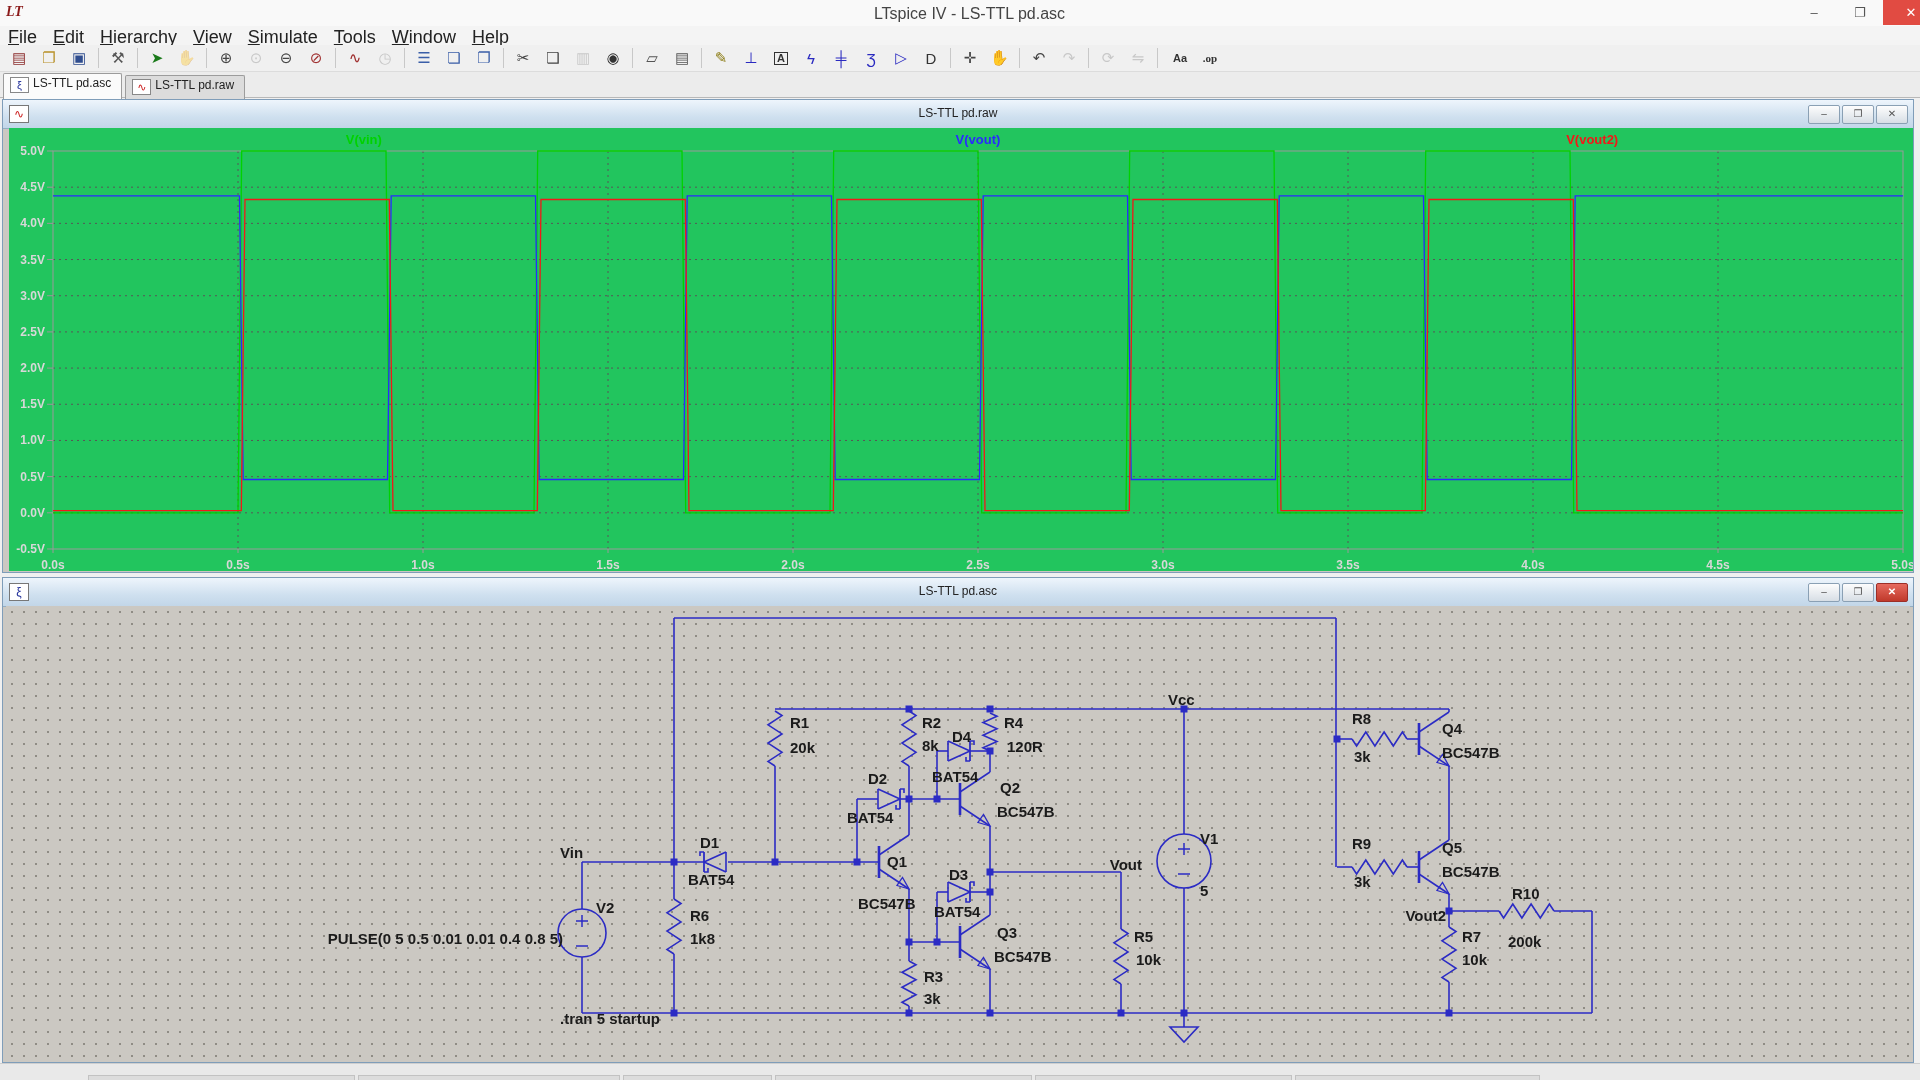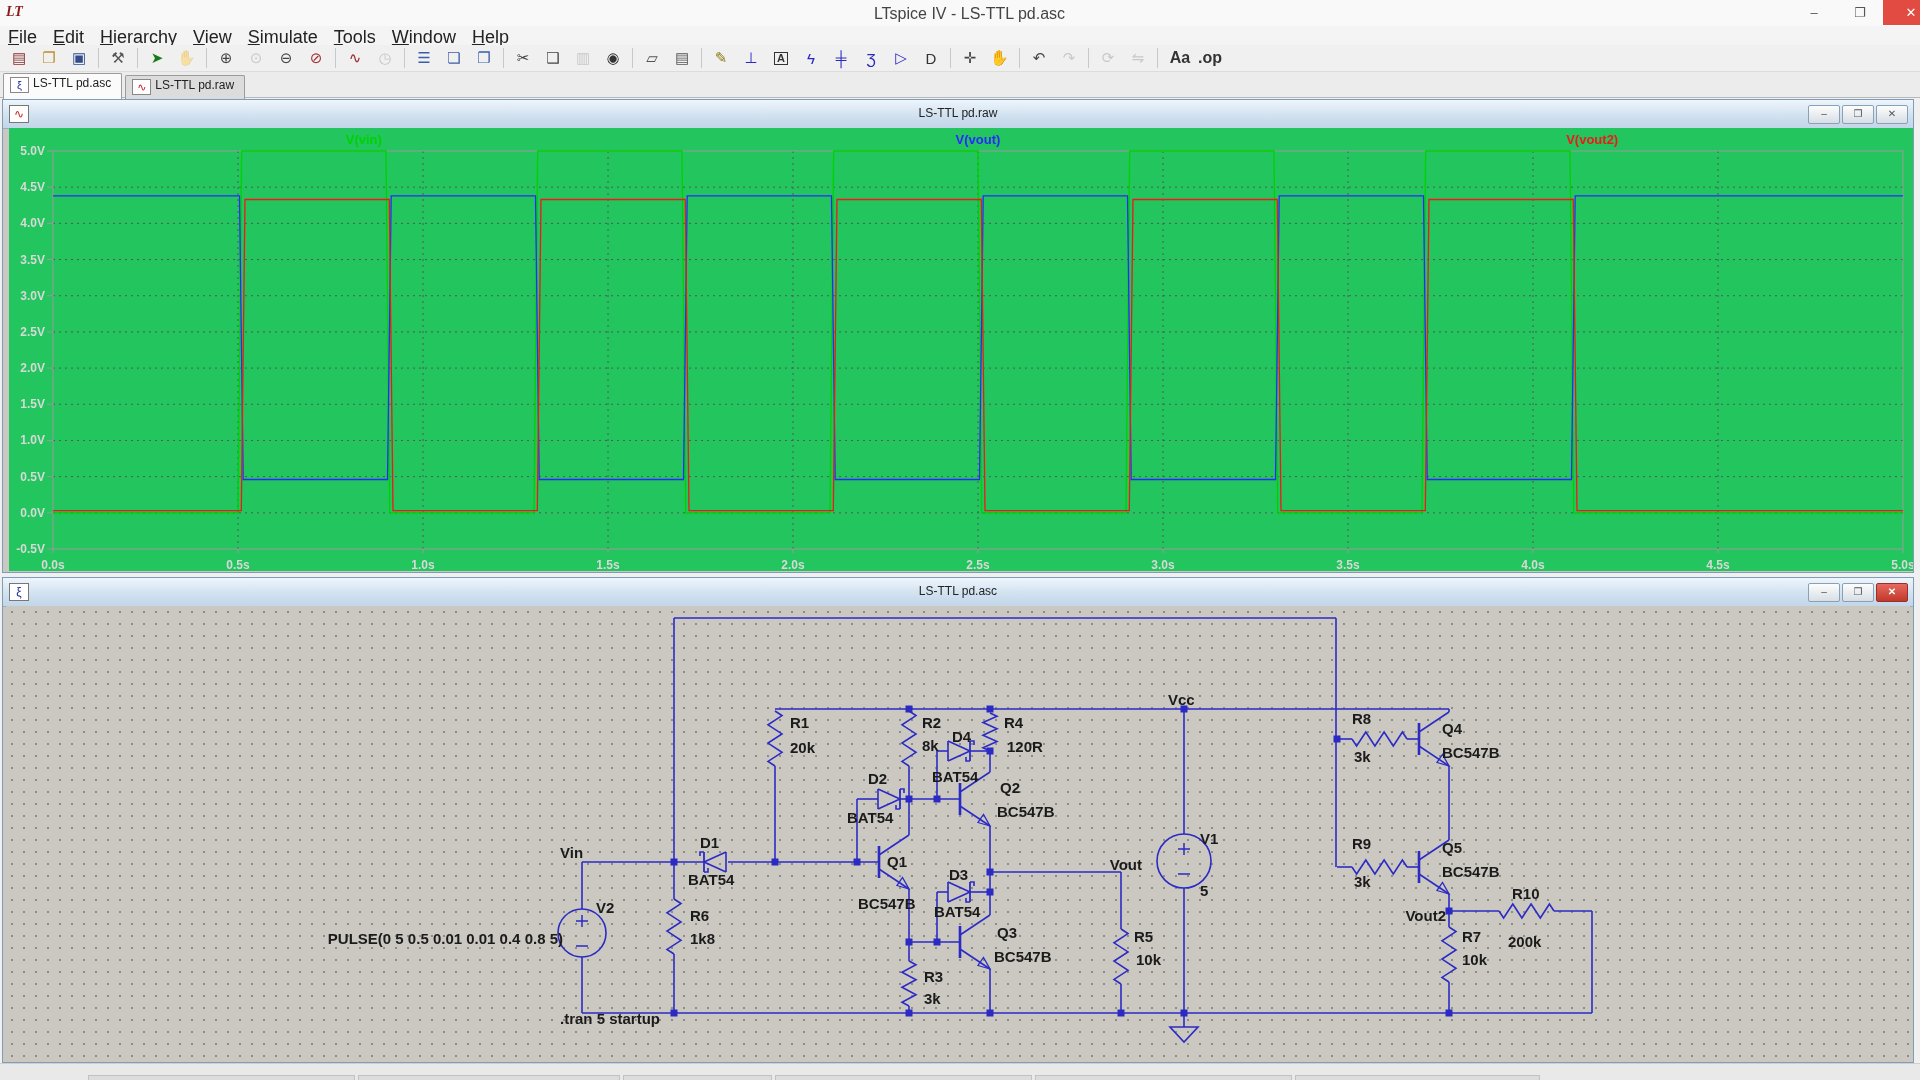--- a/index.html
+++ b/index.html
@@ -17,21 +17,21 @@
   #menubar{position:absolute;left:0;top:26px;width:1920px;height:19px;background:#f4f4f4;
     border-bottom:1px solid #e2e2e2;font-size:18px;color:#222;}
   .menu-item{display:inline-block;padding:1px 8px;height:17px;}
   
   #toolbar{position:absolute;left:0;top:45px;width:1920px;height:27px;background:#f0f0f0;
     border-bottom:1px solid #dcdcdc;display:flex;align-items:center;padding-left:4px;box-sizing:border-box;}
   .tb-btn{width:26px;height:22px;display:flex;align-items:center;justify-content:center;
     font-size:15px;margin:0 1px;border:1px solid transparent;}
   .tb-btn.disabled{opacity:.38;}
   .tb-btn .boxed{border:1.5px solid currentColor;font-size:11px;line-height:11px;padding:0 2px;font-weight:bold;}
-  .tb-btn .small{font-size:16px;font-weight:bold;margin-left:6px;}
+  .tb-btn .small{font-size:11px;font-weight:bold;margin-left:6px;}
   .tb-sep{width:1px;height:20px;background:#c8c8c8;margin:0 4px;}
   
   #tabbar{position:absolute;left:0;top:72px;width:1920px;height:25px;background:#ececec;
     border-bottom:1px solid #b8b8b8;}
   .tab{position:relative;display:inline-block;height:21px;margin:3px 0 0 3px;padding:2px 10px 0 6px;
     font-size:12px;color:#222;background:#dcdcdc;border:1px solid #9c9c9c;border-bottom:none;
     border-radius:2px 2px 0 0;vertical-align:bottom;}
   .tab.active{background:#fbfbfb;height:23px;margin-top:1px;}
   .tab .tab-icon{display:inline-block;width:17px;height:14px;margin-right:4px;text-align:center;
     font-size:11px;line-height:14px;background:#fff;border:1px solid #888;vertical-align:-2px;}
@@ -182,21 +182,21 @@
       <span style="color: rgb(136, 136, 136);">⟳</span>
     </div>
     <div class="tb-btn disabled">
       <span style="color: rgb(136, 136, 136);">⇋</span>
     </div>
     <div class="tb-sep"></div>
     <div class="tb-btn">
       <span class="small" style="color: rgb(51, 51, 51);">Aa</span>
     </div>
     <div class="tb-btn">
-      <span class="small" style="color: rgb(51, 51, 51);">.op</span>
+      <span class="small" style="color: rgb(51, 51, 51); font-family: Liberation Serif, serif;">.op</span>
     </div>
   </div>
 <div id="tabbar"><div class="tab active"><span class="tab-icon" style="color: rgb(34, 48, 154);">ξ</span><span>LS-TTL pd.asc</span></div><div class="tab"><span class="tab-icon" style="color: rgb(204, 34, 34);">∿</span><span>LS-TTL pd.raw</span></div></div>
 
 <div class="childwin" id="wavewin">
   <div class="cw-titlebar">
     <span class="cw-icon" style="color:#cc2222">∿</span>
     <span class="cw-title">LS-TTL pd.raw</span>
     <span class="cw-btns">
       <span class="cw-btn">–</span>

